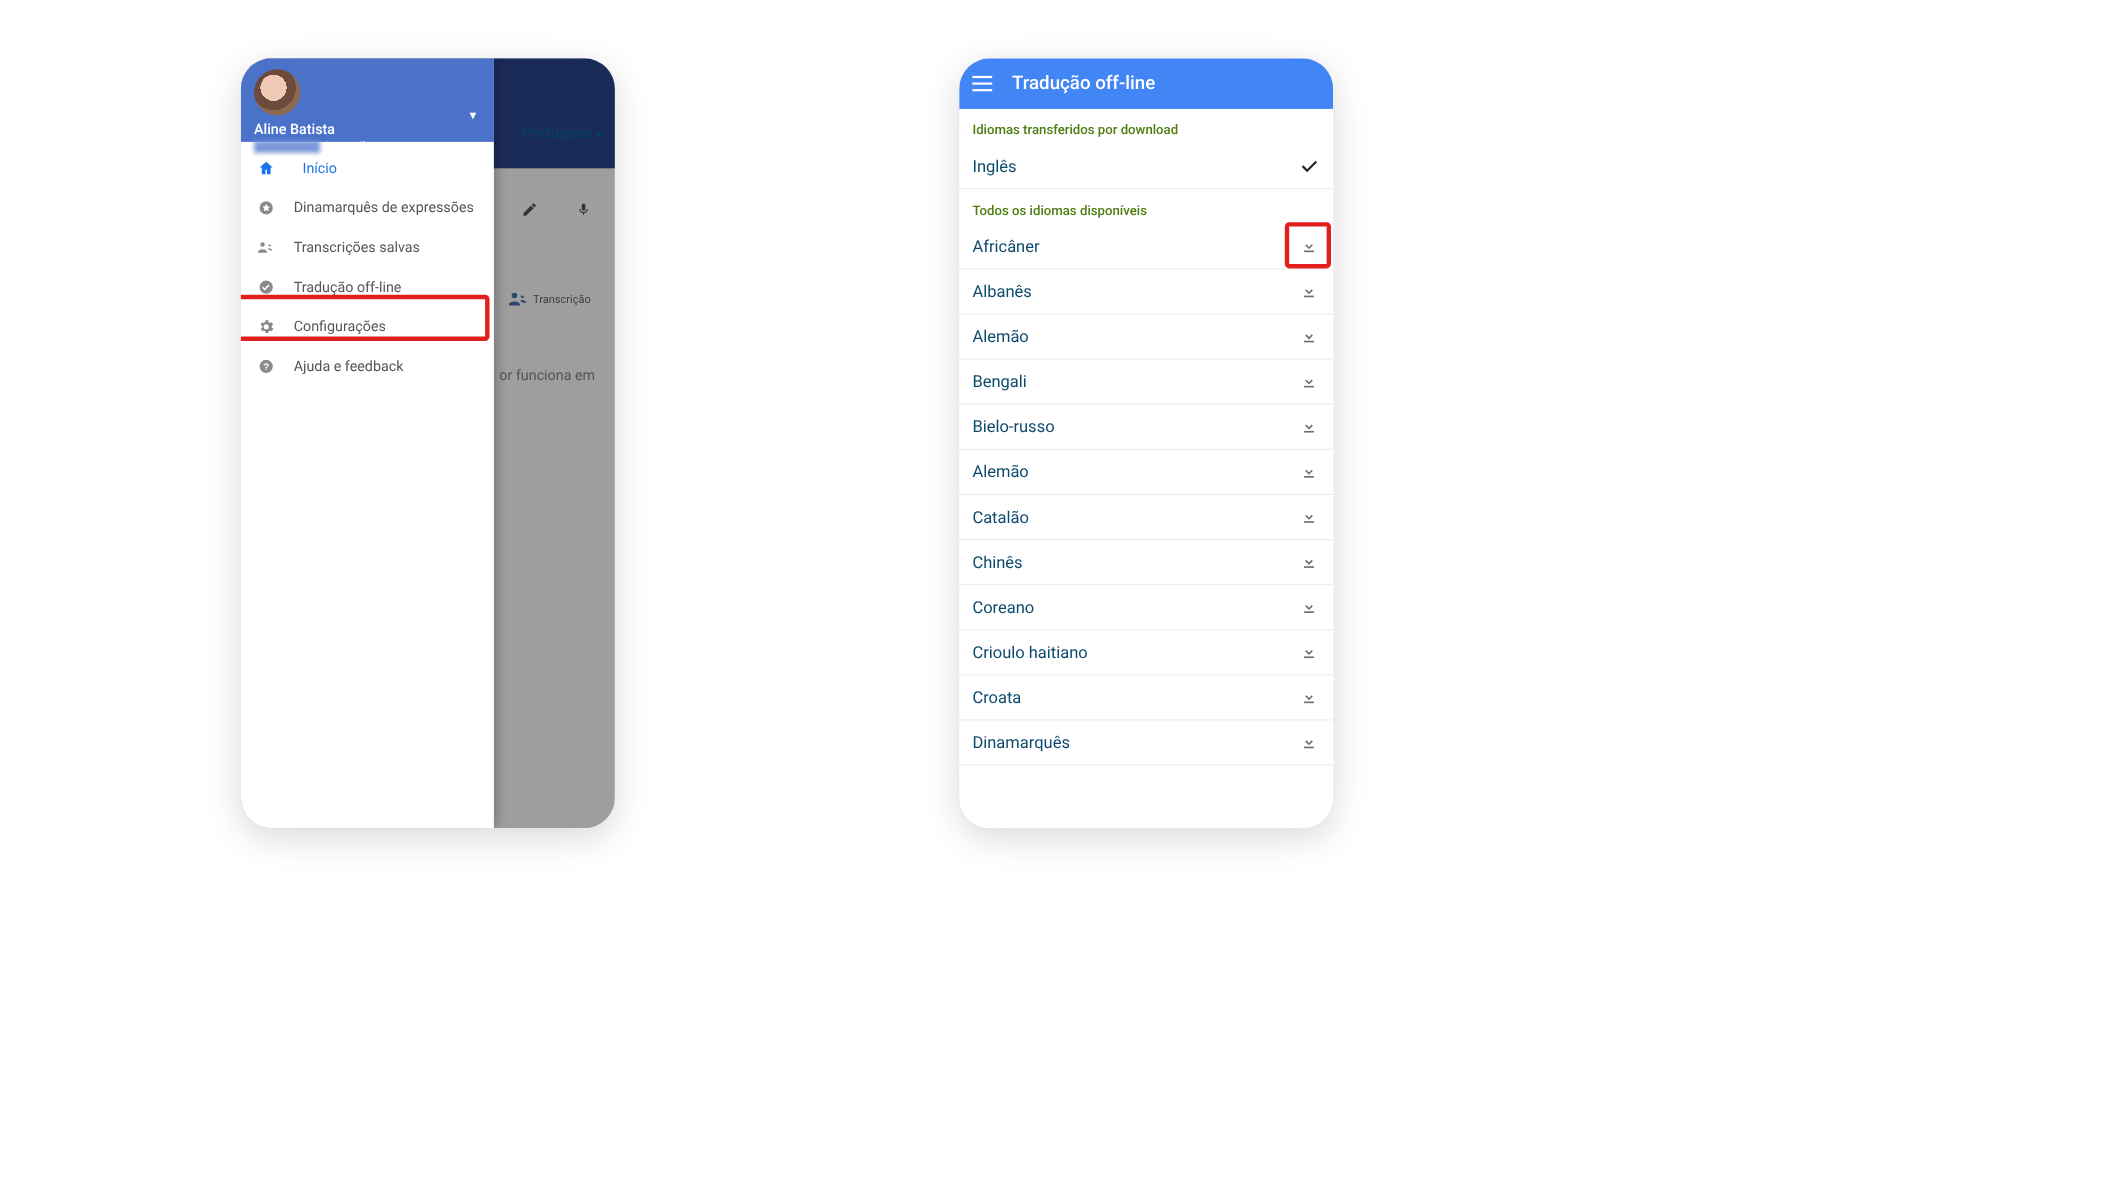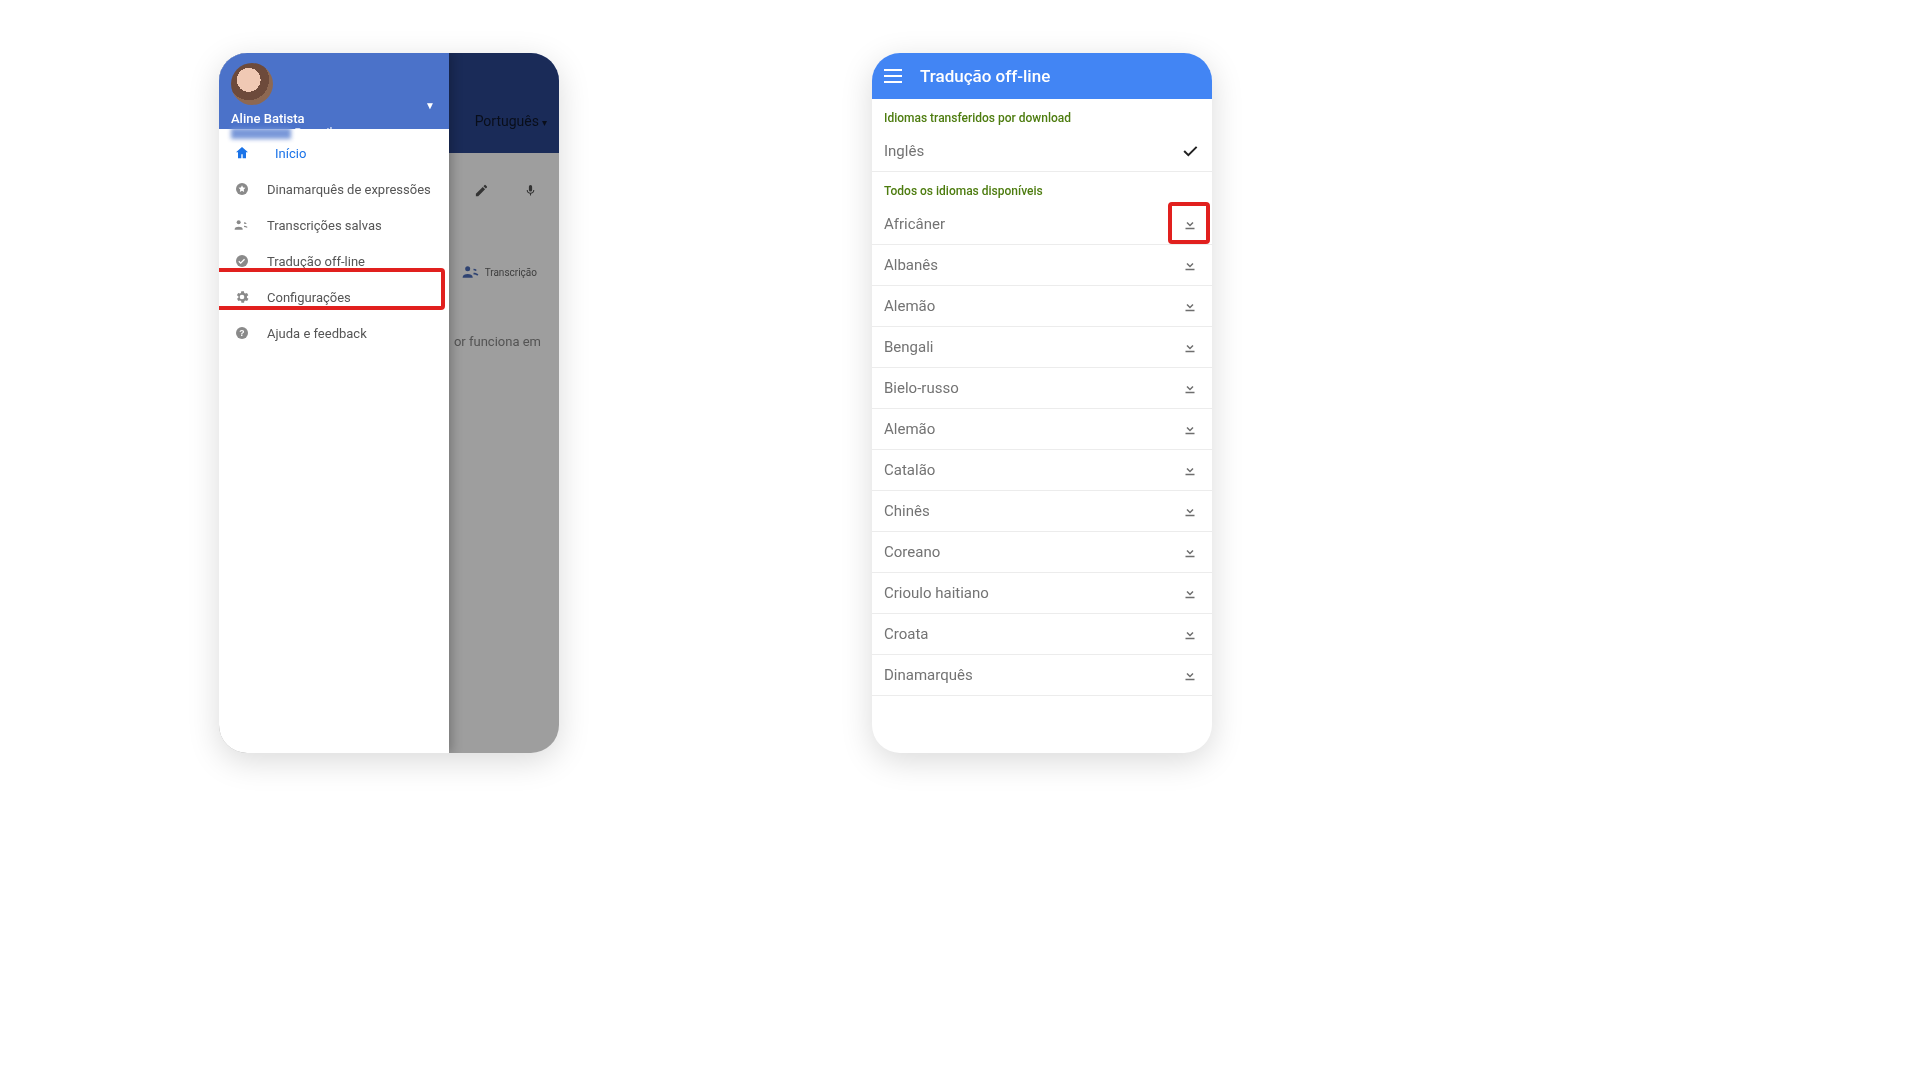--- a/index.html
+++ b/index.html
@@ -22,21 +22,21 @@
   .phone-left { left: 219px; top: 53px; }
   .phone-right { left: 872px; top: 53px; }
 
   
   .bg-header {
     position: absolute; top:0; left:0; right:0; height: 100px;
     background: #2a468f;
   }
   .bg-lang {
     position: absolute; top: 60px; right: 12px;
-    color: #0f172a; font-size: 14px;
+    color: #0369a1; font-size: 14px;
   }
   .bg-lang::after{content:"▾"; font-size:10px; margin-left:3px;}
   .bg-tools {
     position: absolute; top: 108px; left: 0; right:0; height: 58px;
     background: #fff; display:flex; justify-content:flex-end; gap:35px; padding-right:22px; align-items:center;
   }
   .bg-trans-block { position:absolute; top:175px; left:0; right:0; height:88px; background:#fff; display:flex; justify-content:flex-end; padding-right:22px; align-items:center; }
   .bg-trans-item{ display:flex; flex-direction:row; align-items:center; gap:4px; font-size:10px; color:#666;}
   .bg-text{
     position:absolute; top:275px; left:0; right:0; height:60px; background:#fff;
@@ -98,21 +98,21 @@
   .hamburger::before{top:0;} .hamburger span{top:6px;} .hamburger::after{top:12px;}
   .r-title{ font-size:17px; font-weight:500; }
   .section-h{
     color:#4d7c0f; font-size:12px; font-weight:500;
     padding:12px 12px 6px;
   }
   .lang-row{
     display:flex; justify-content:space-between; align-items:center;
     padding:10px 12px;
     border-bottom:1px solid #ececec;
-    font-size:15px; color:#737373;
+    font-size:15px; color:#0c4a6e;
   }
   .lang-label{}
   .dl-icon, .check-icon{ width:20px; height:20px; display:flex; align-items:center; justify-content:center; color:#6e6e6e; }
   .redbox-right{
     position:absolute;
     border:4px solid #e1201e;
     border-radius:4px;
     pointer-events:none;
   }
   svg{display:block;}

